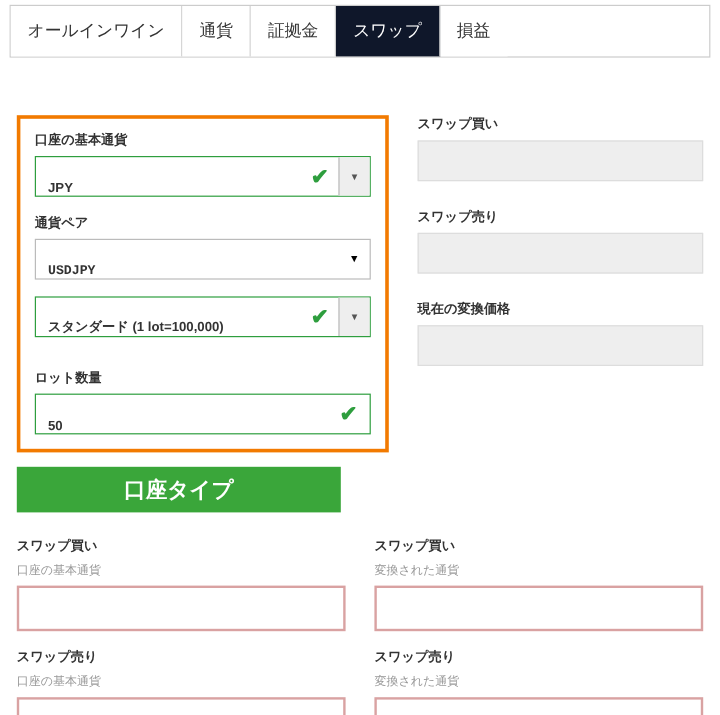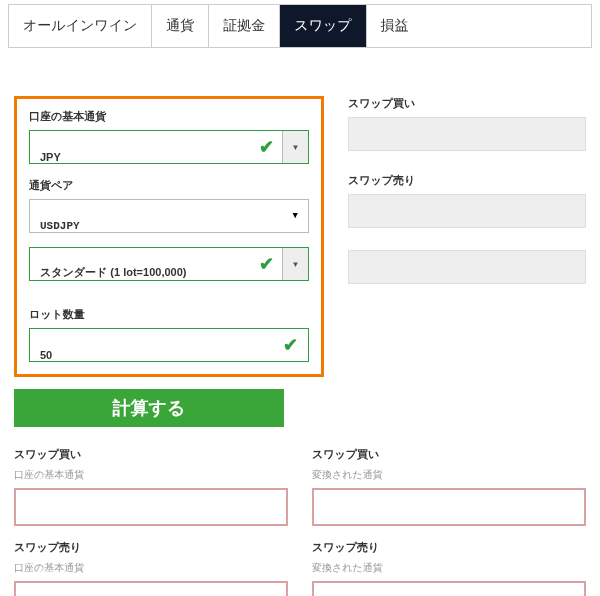--- a/index.html
+++ b/index.html
@@ -179,33 +179,34 @@
       <div class="group">
         <span class="label">ロット数量</span>
         <div class="field">
           <span>50</span>
           <span class="check right10">✔</span>
         </div>
       </div>
 
     </div>
 
-    <div class="calc-btn">計算する</div>
+    <div class="calc-btn">口座タイプ</div>
   </div>
 
   <div class="right-col">
     <div class="right-group">
       <span class="label">スワップ買い</span>
       <div class="readonly-box"></div>
     </div>
     <div class="right-group">
       <span class="label">スワップ売り</span>
       <div class="readonly-box"></div>
     </div>
     <div class="right-group">
+      <span class="label">現在の変換価格</span>
       <div class="readonly-box"></div>
     </div>
   </div>
 </div>
 
 <div class="results">
   <div class="rcol">
     <div class="group">
       <span class="label">スワップ買い</span>
       <span class="sublabel">口座の基本通貨</span>

